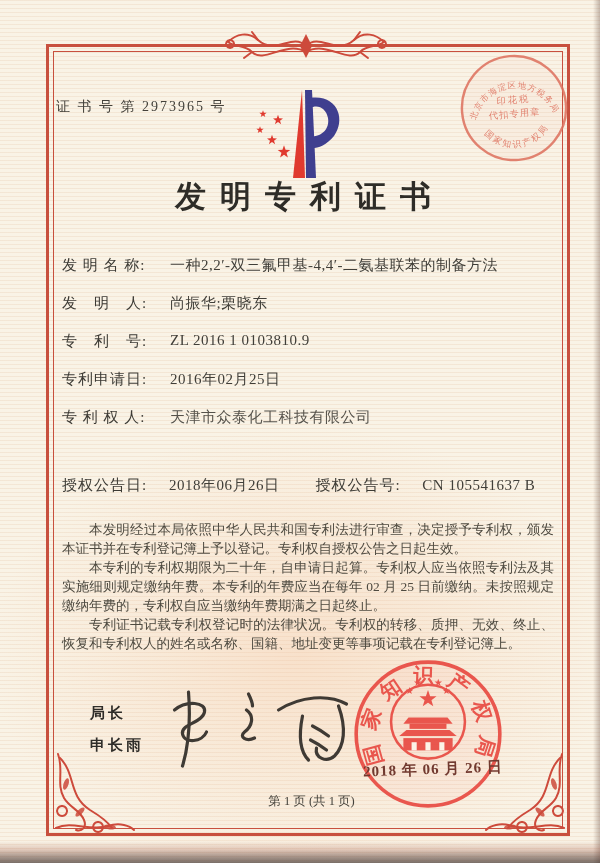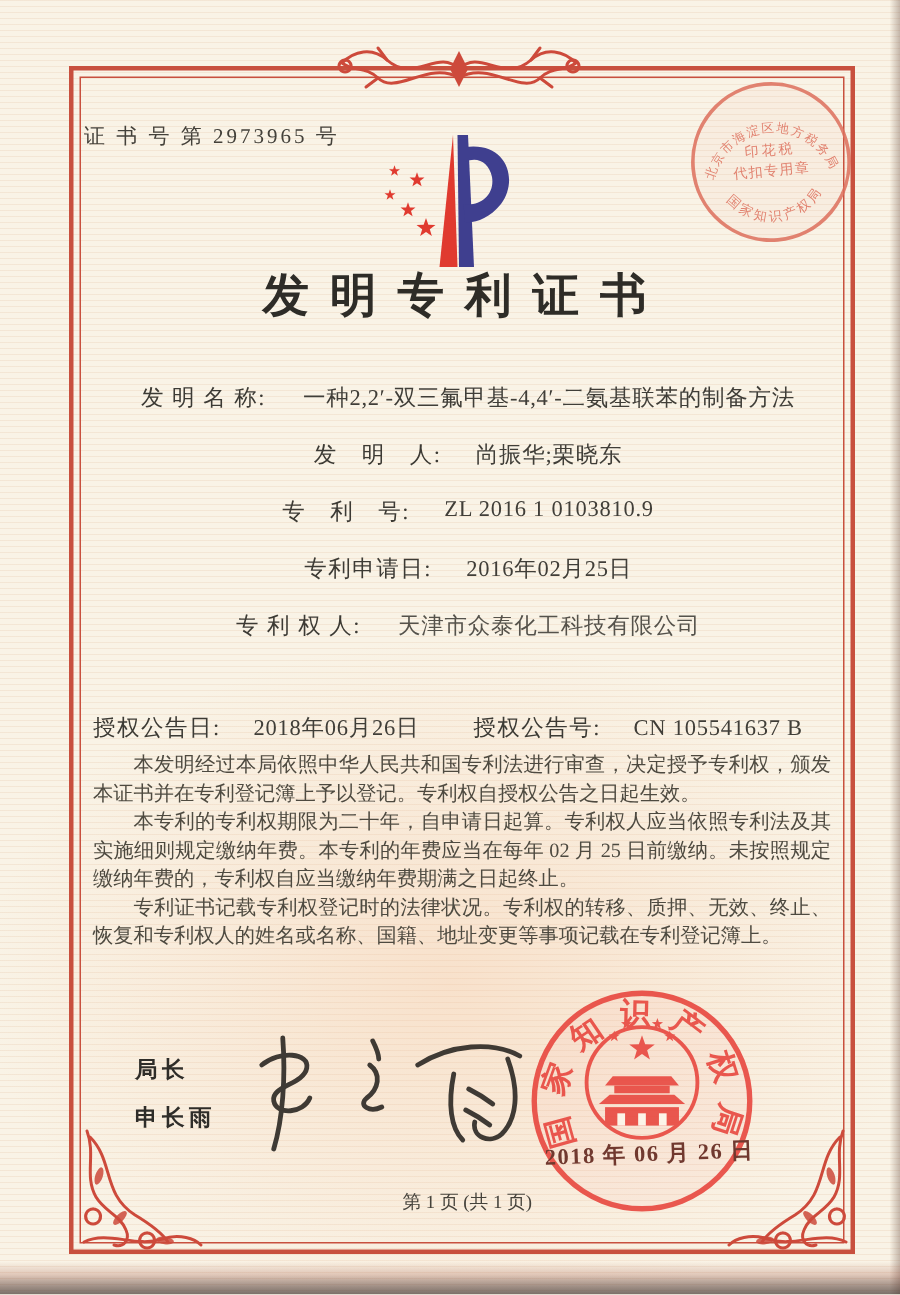--- a/index.html
+++ b/index.html
@@ -6,32 +6,32 @@
   body{width:600px;height:863px;overflow:hidden;background:#e8e2d6;}
   .page{position:relative;width:600px;height:863px;background:#f9f3e6;overflow:hidden;
         font-family:"Liberation Serif","DejaVu Serif",serif;color:#3c3a34;}
   .pattern{position:absolute;inset:0;z-index:1;pointer-events:none;
     background:repeating-linear-gradient(180deg, rgba(217,166,128,0.17) 0px, rgba(217,166,128,0.17) 1px, rgba(0,0,0,0) 1px, rgba(0,0,0,0) 4px);}
   .blush{position:absolute;inset:0;z-index:2;pointer-events:none;
     background:radial-gradient(ellipse 430px 320px at 50% 76%, rgba(246,196,160,0.38), rgba(246,196,160,0) 72%);}
   .frame{position:absolute;left:46px;top:44px;width:524px;height:792px;border:3px solid #c8503e;z-index:3;box-sizing:border-box;}
   .frame-inner{position:absolute;inset:4px;border:1px solid #c8503e;}
   .abs{position:absolute;z-index:5;}
-  .cert-no{left:56px;top:82px;font-size:14px;letter-spacing:2px;color:#44413a;}
+  .cert-no{left:56px;top:98px;font-size:14px;letter-spacing:2px;color:#44413a;}
   .title{left:46px;top:176px;width:524px;text-align:center;font-size:31px;font-weight:600;
          letter-spacing:14px;padding-left:4px;box-sizing:border-box;color:#2e2c27;}
   .fields{left:62px;top:256px;width:500px;}
-  .field-row{display:flex;align-items:flex-start;height:38px;font-size:15px;justify-content:center;}
+  .field-row{display:flex;align-items:flex-start;height:38px;font-size:15px;}
   .field-label{min-width:96px;letter-spacing:1px;color:#3c3a34;white-space:nowrap;}
   .field-value{margin-left:12px;color:#403e38;letter-spacing:0.5px;}
   .value-alt{font-family:"Liberation Sans","DejaVu Sans",sans-serif;color:#55524b;}
   .grant-row{left:62px;top:476px;display:flex;font-size:15px;white-space:nowrap;}
   .grant-group2{margin-left:36px;}
   .grant-row .field-label{min-width:0;margin-right:6px;}
-  .paras{left:62px;top:500px;width:492px;font-size:13.5px;line-height:19px;
+  .paras{left:62px;top:520px;width:492px;font-size:13.5px;line-height:19px;
          text-align:justify;color:#4e4a40;}
   .paras p{margin:0;text-indent:2em;}
   .officer{left:66px;top:704px;font-family:"Liberation Sans","DejaVu Sans",sans-serif;
            font-size:15px;font-weight:600;letter-spacing:3px;color:#2f2d29;margin-left:24px;}
   .officer div{margin-bottom:13px;}
   .sig{left:158px;top:676px;}
   .seal{left:350px;top:656px;opacity:0.9;}
   .seal-date{left:338px;top:760px;width:190px;text-align:center;font-size:15px;font-weight:600;
              letter-spacing:1px;color:#71392f;transform:rotate(-2deg);z-index:6;}
   .footer{left:46px;top:793px;width:531px;text-align:center;font-size:12.5px;color:#45423b;}

